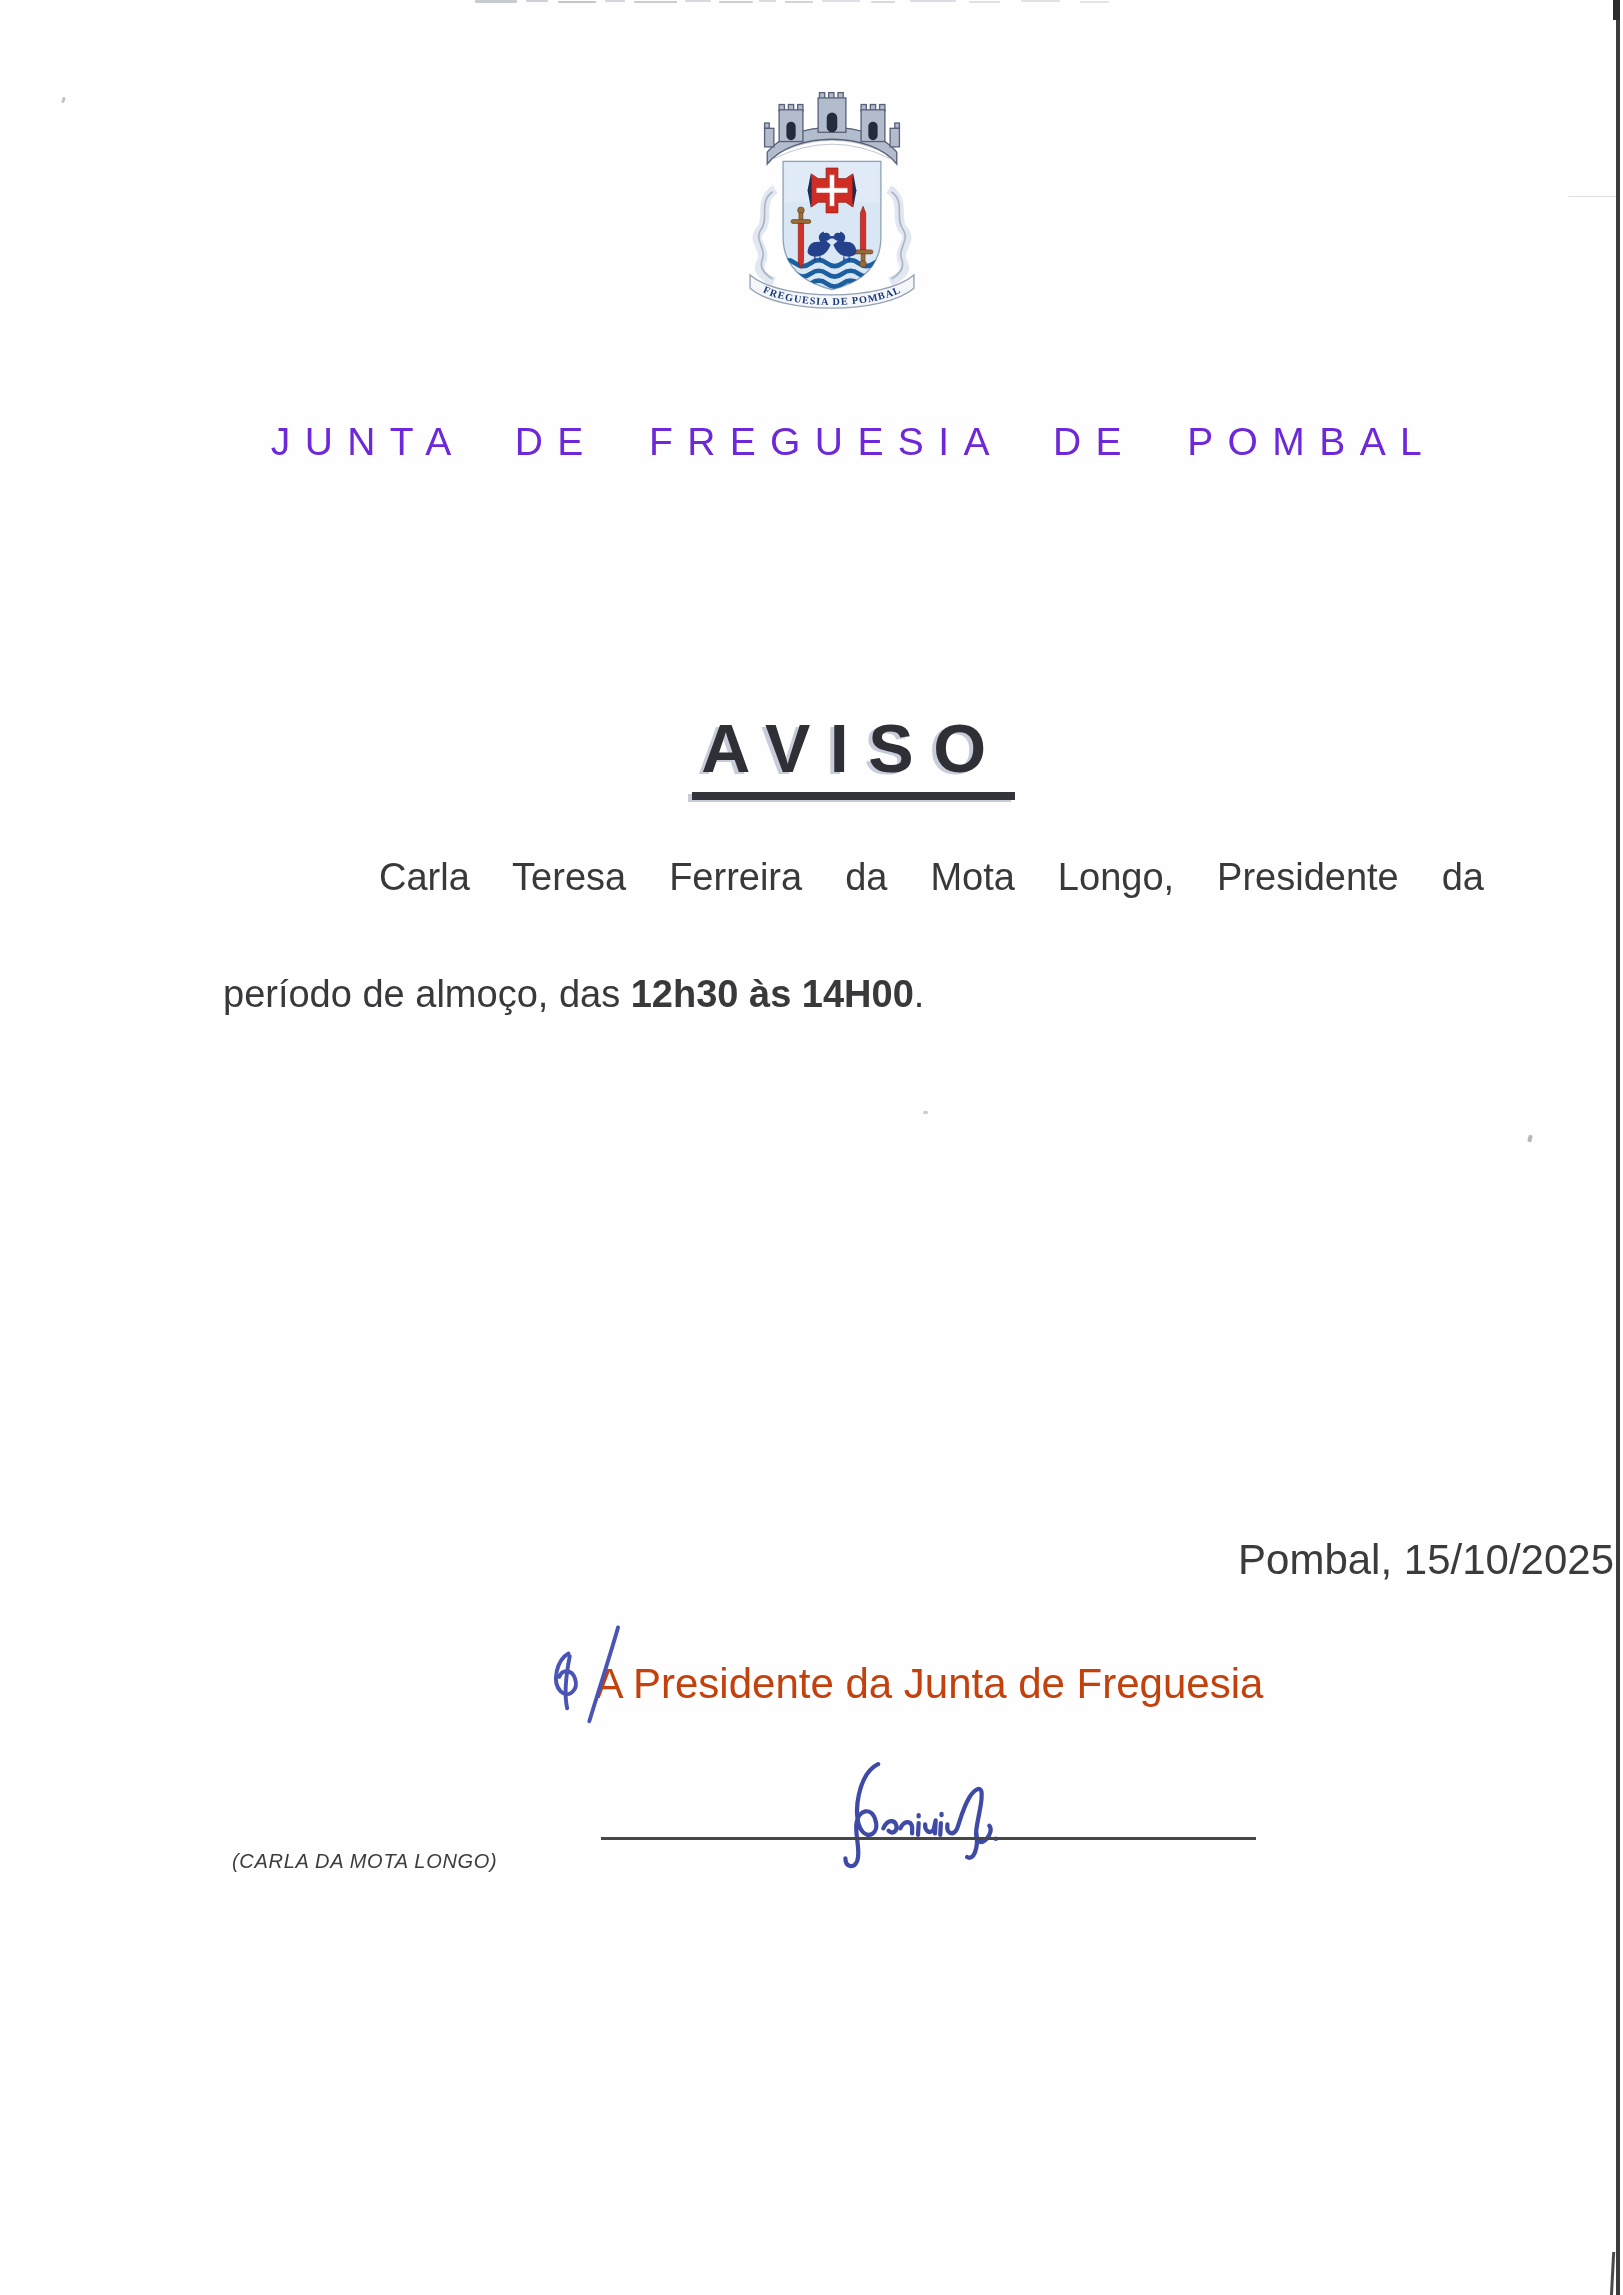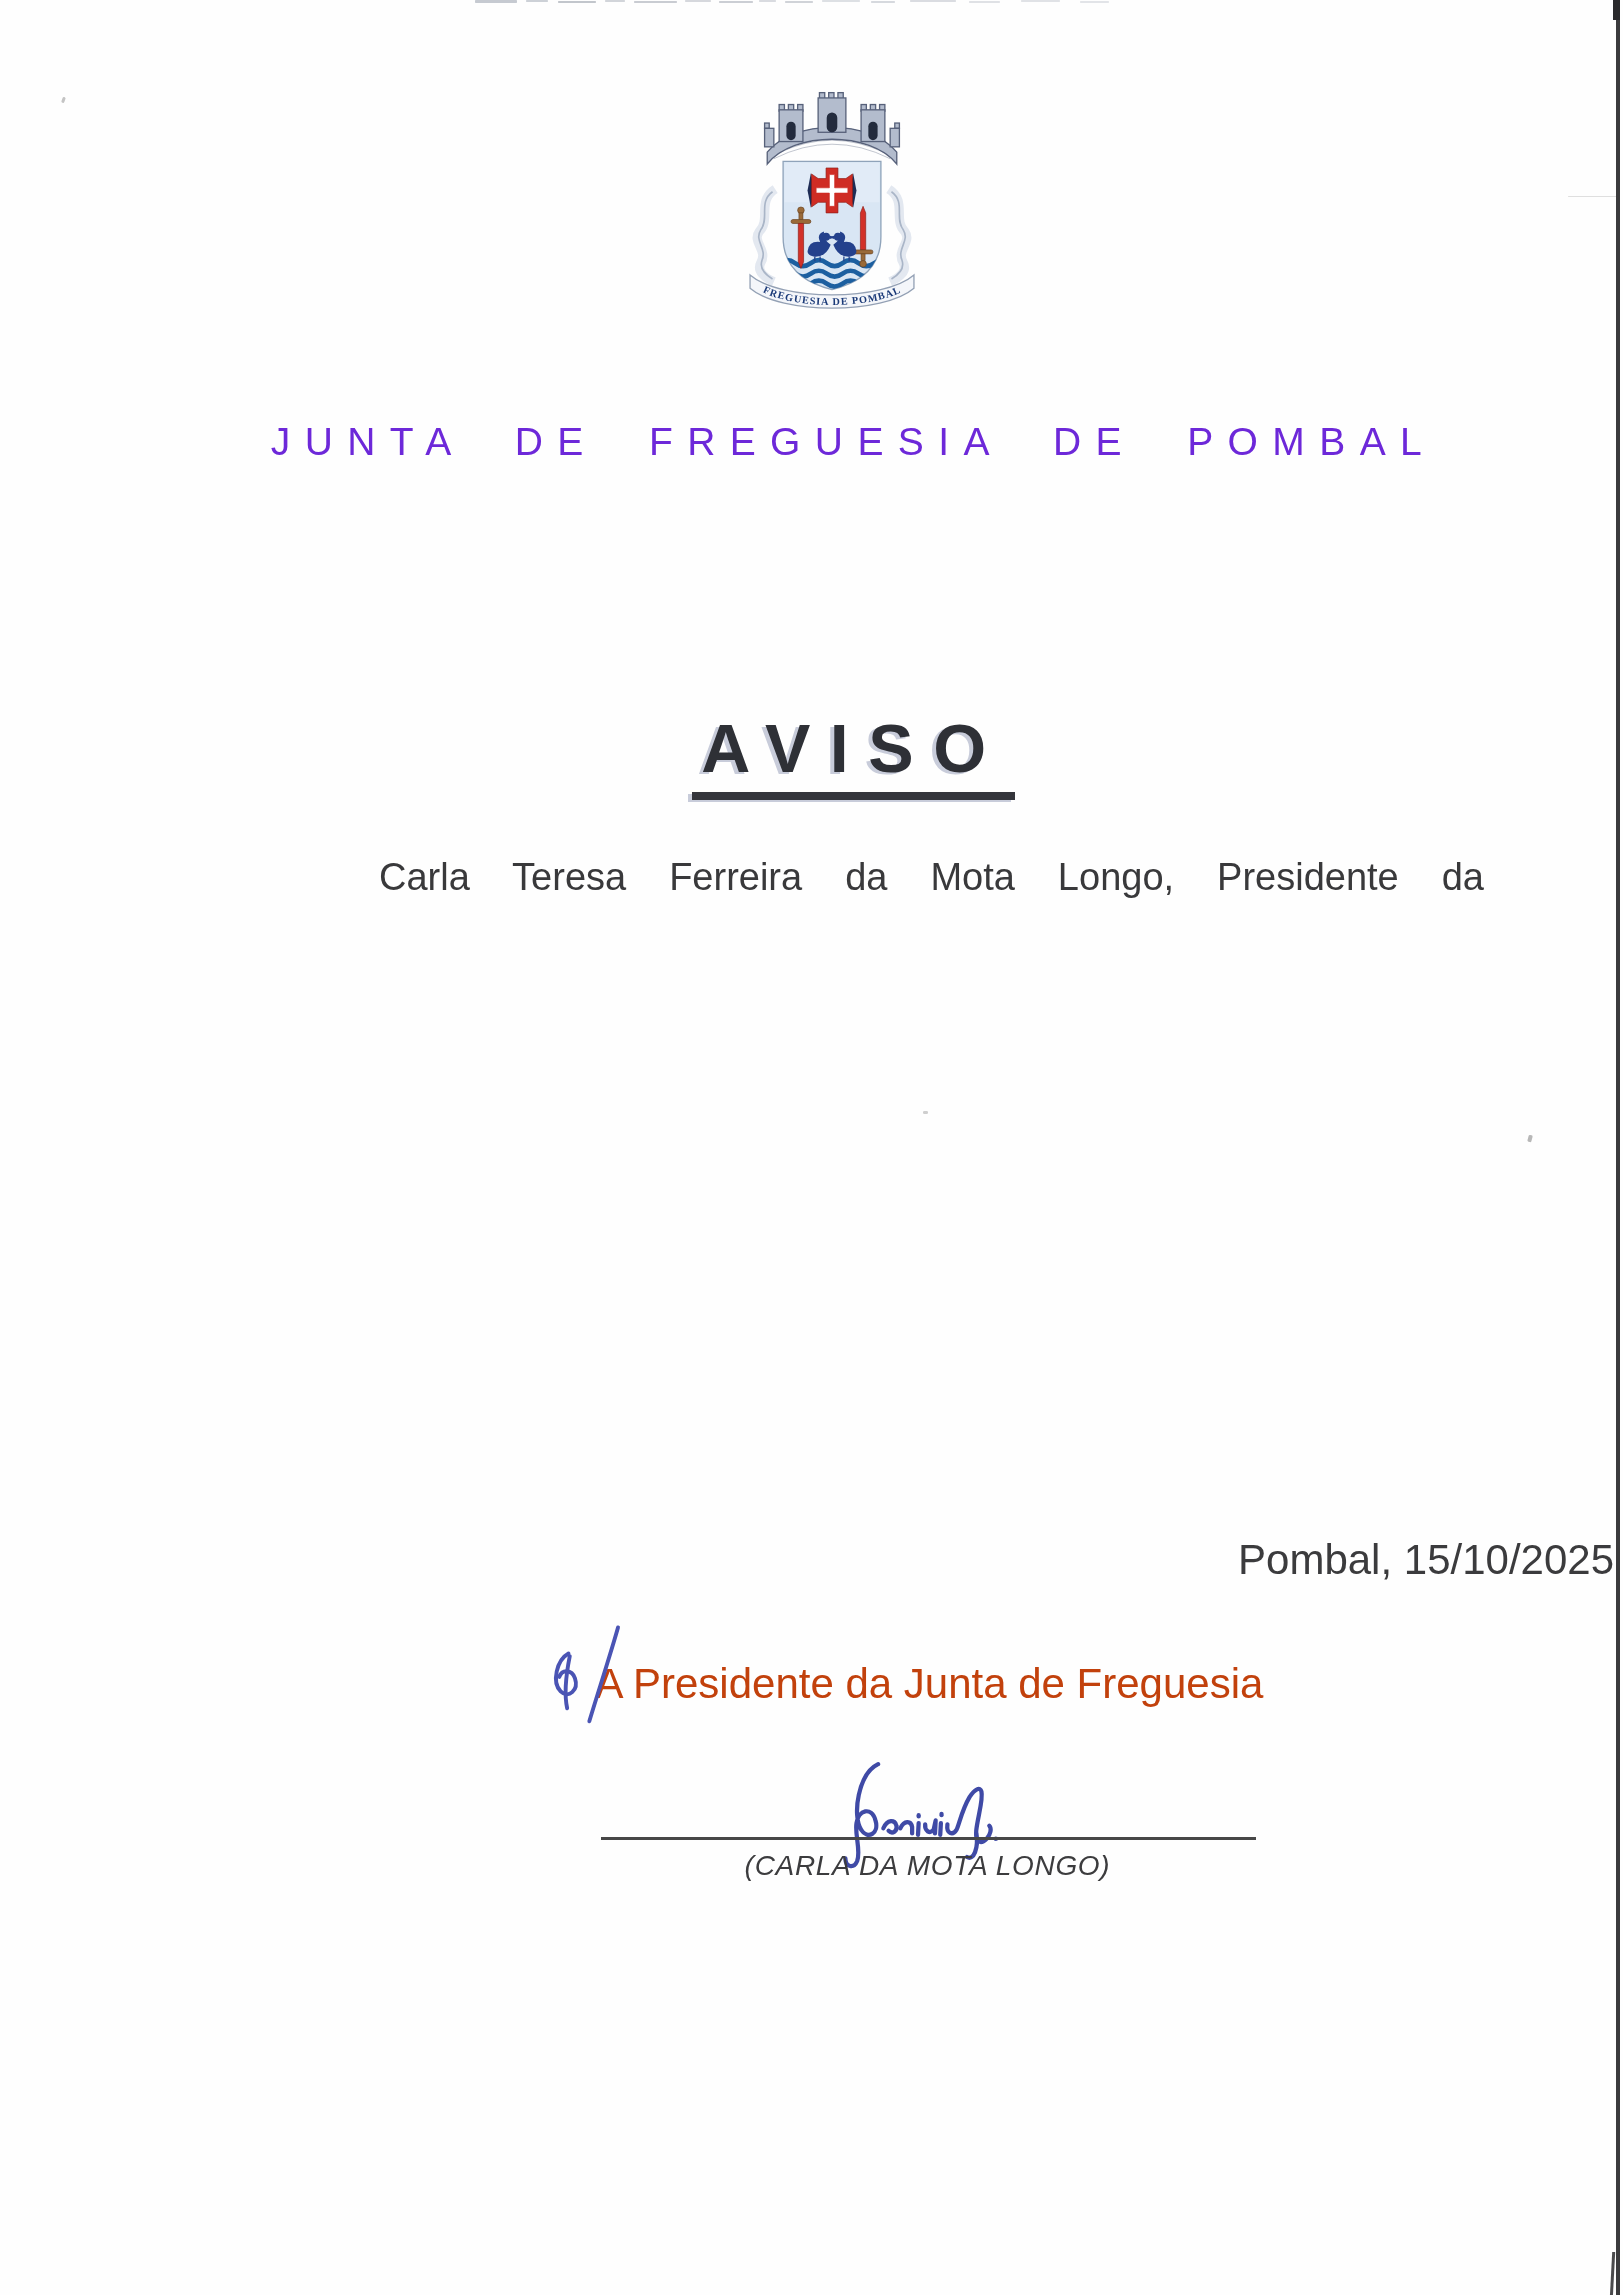--- a/index.html
+++ b/index.html
@@ -34,22 +34,22 @@
   .b{font-weight:bold;}
   .bu{
     font-weight:bold;text-decoration:underline;
     text-decoration-thickness:3.9px;text-underline-offset:9.2px;text-decoration-color:#333;
   }
   
   .place-date{position:absolute;left:236px;right:9px;top:1536px;text-align:right;font-size:42px;color:#3b3b3d;}
   .president{position:absolute;left:236px;right:0;top:1660px;text-align:center;font-size:42px;color:#c2410c;}
   .sig-line{position:absolute;left:601px;top:1837px;width:655px;height:2.6px;background:#474747;}
   .signer-name{
-    position:absolute;left:232px;right:0;top:1850px;text-align:center;
-    font-size:28px;font-style:italic;letter-spacing:0.7px;color:#3c3c3e;
+    position:absolute;left:232px;right:0;top:1850px;text-align:left;
+    font-size:20px;font-style:italic;letter-spacing:0.7px;color:#3c3c3e;
   }
 </style>
 </head>
 <body>
 
 <div class="page">
 
   <div>
     <div class="dash" style="left:475px;top:0;width:42px;height:2.6px;background:#c6cad1;"></div>
     <div class="dash" style="left:526px;top:0;width:22px;height:2px;background:#cdd1d7;"></div>
@@ -176,20 +176,23 @@
   <div class="org-title">JUNTA DE FREGUESIA DE POMBAL</div>
 
   <div class="aviso-wrap">
     <span class="aviso">AVISO</span>
   </div>
 
   <div class="para">
     <div class="pline just indent">
       <span>Carla Teresa Ferreira da Mota Longo, Presidente da</span>
     </div>
+    <div class="pline">
+      <span>período de almoço, das </span><span class="b">12h30 às 14H00</span><span>.</span>
+    </div>
   </div>
 
   <div class="place-date">Pombal, 15/10/2025</div>
   <div class="president">A Presidente da Junta de Freguesia</div>
 
   <svg class="abs" style="left:545px;top:1622px;" width="88" height="108" viewBox="0 0 135 165">
     <g fill="none" stroke="#4a54b4" stroke-width="6" stroke-linecap="round" stroke-linejoin="round">
       <path d="M36,48 C18,58 10,92 24,106 C36,118 52,104 46,86 C41,72 26,72 22,84"></path>
       <path d="M38,52 C32,82 30,114 34,132"></path>
       <path d="M112,8 C102,44 80,112 68,152"></path>

